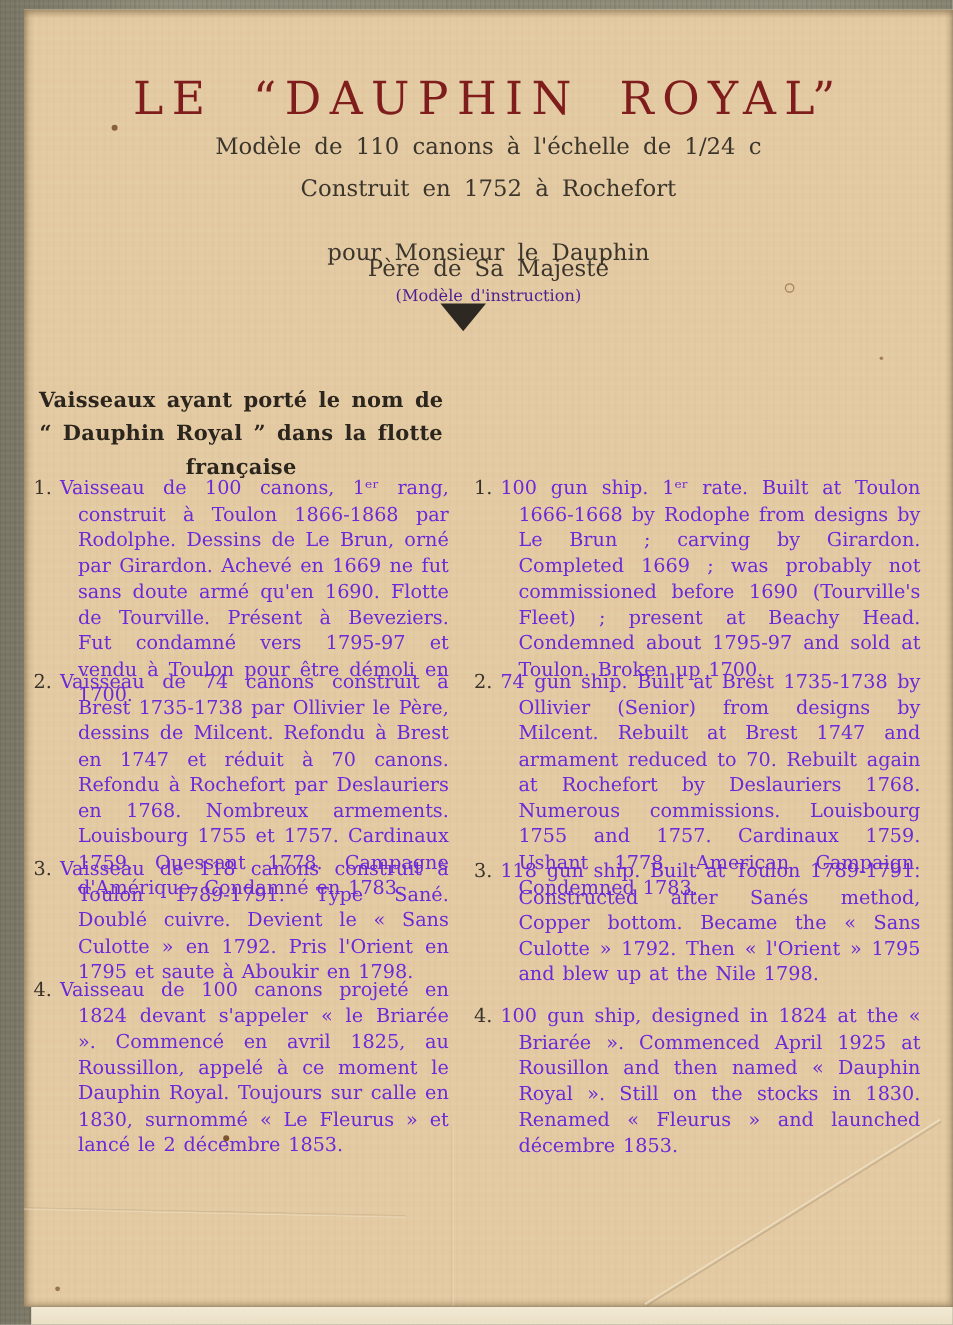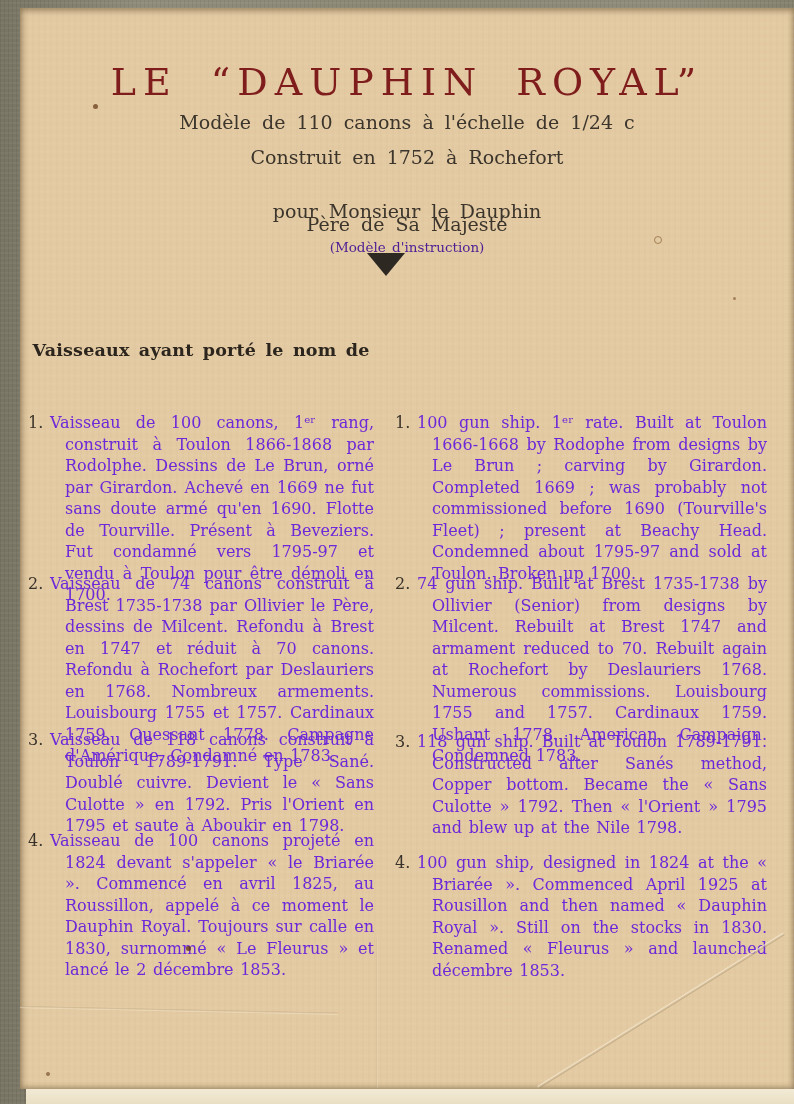--- a/index.html
+++ b/index.html
@@ -61,21 +61,21 @@
     font-size:13.5px;color:#4c1d95;word-spacing:2px;
   }
   .ornament{
     position:absolute;left:347px;top:245px;
     width:0;height:0;
     border-left:19px solid transparent;border-right:19px solid transparent;
     border-top:23px solid #2d2822;
     filter:blur(.3px);
   }
   
-  .column{position:absolute;top:328px;}
+  .column{position:absolute;top:312px;}
   .col-fr{left:8px;width:346px;}
   .col-en{left:375px;width:372px;}
   .col-heading{
     text-align:center;font-weight:700;font-size:17.5px;line-height:28px;
     color:#2b251d;word-spacing:3px;letter-spacing:.2px;
   }
   .entry{position:absolute;left:0;right:0;display:flex;}
   .col-fr .p1{top:76px;} .col-fr .p2{top:237px;} .col-fr .p3{top:393px;} .col-fr .p4{top:494px;}
   .col-en .p1{top:76px;} .col-en .p2{top:237px;} .col-en .p3{top:395px;} .col-en .p4{top:516px;}
   .entry-num{
@@ -124,20 +124,21 @@
     <div class="subtitle sub3">pour Monsieur le Dauphin</div>
     <div class="subtitle sub4">Père de Sa Majesté</div>
     <div class="note">(Modèle d'instruction)</div>
   </div>
 
   <div class="ornament"></div>
 
   <div class="column col-fr">
     <div class="col-heading">
       <div>Vaisseaux ayant porté le nom de</div>
+      <div>“ Dauphin Royal ” dans la flotte française</div>
     </div>
     <div class="entry p1">
       <div class="entry-num">1.</div>
       <div class="entry-text">Vaisseau de 100 canons, 1ᵉʳ rang, construit à Toulon 1866-1868 par Rodolphe. Dessins de Le Brun, orné par Girardon. Achevé en 1669 ne fut sans doute armé qu'en 1690. Flotte de Tourville. Présent à Beveziers. Fut condamné vers 1795-97 et vendu à Toulon pour être démoli en 1700.</div>
     </div>
     <div class="entry p2">
       <div class="entry-num">2.</div>
       <div class="entry-text">Vaisseau de 74 canons construit à Brest 1735-1738 par Ollivier le Père, dessins de Milcent. Refondu à Brest en 1747 et réduit à 70 canons. Refondu à Rochefort par Deslauriers en 1768. Nombreux armements. Louisbourg 1755 et 1757. Cardinaux 1759. Ouessant 1778. Campagne d'Amérique. Condamné en 1783.</div>
     </div>
     <div class="entry p3">

